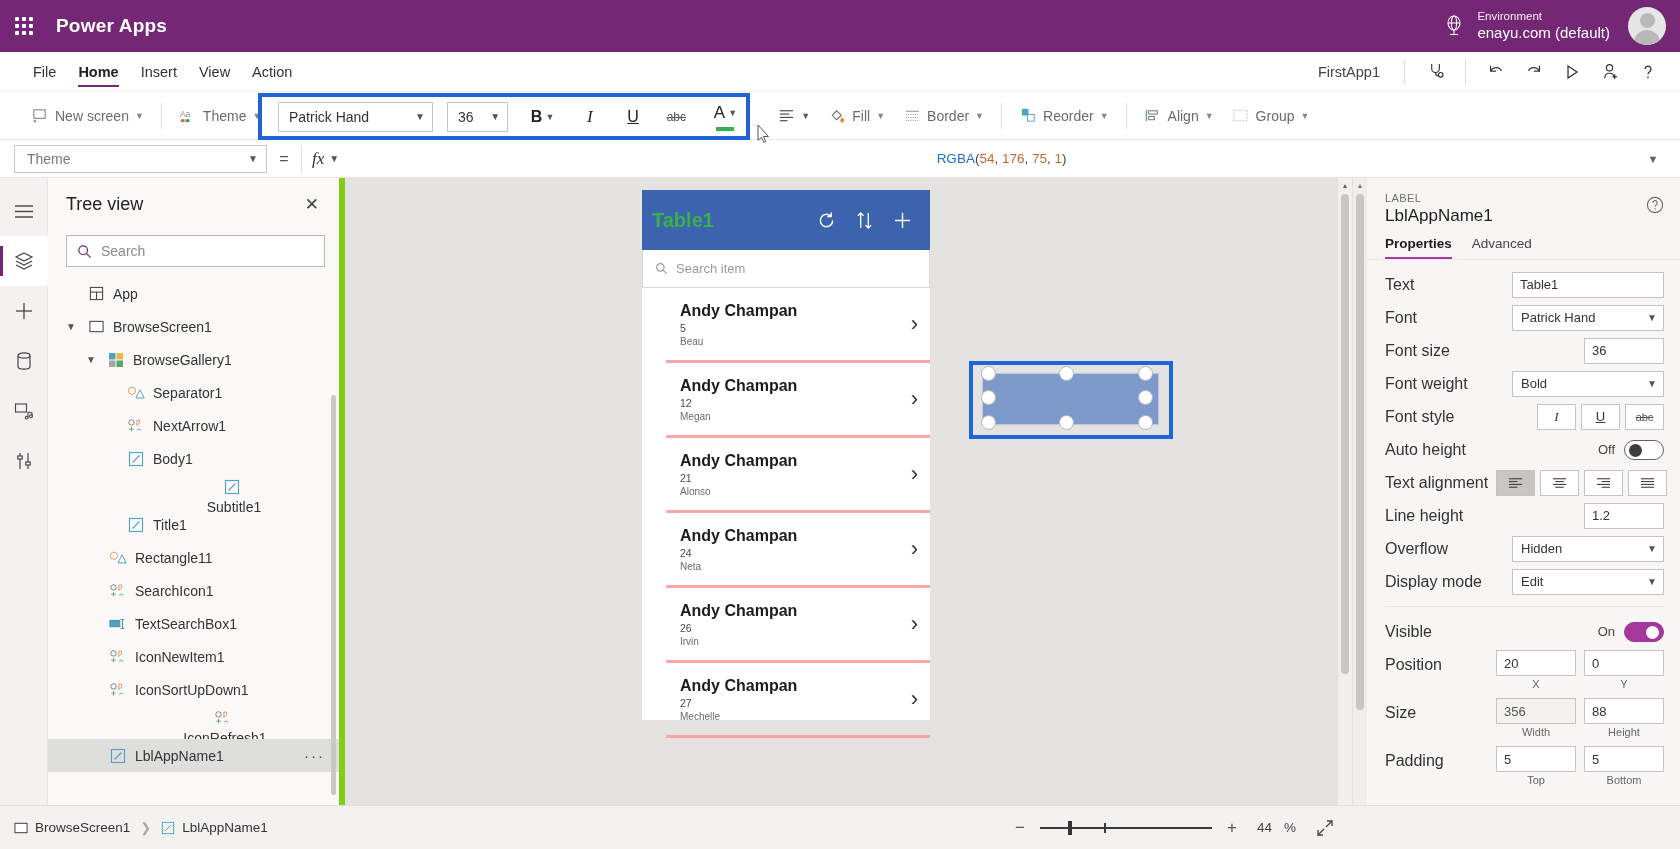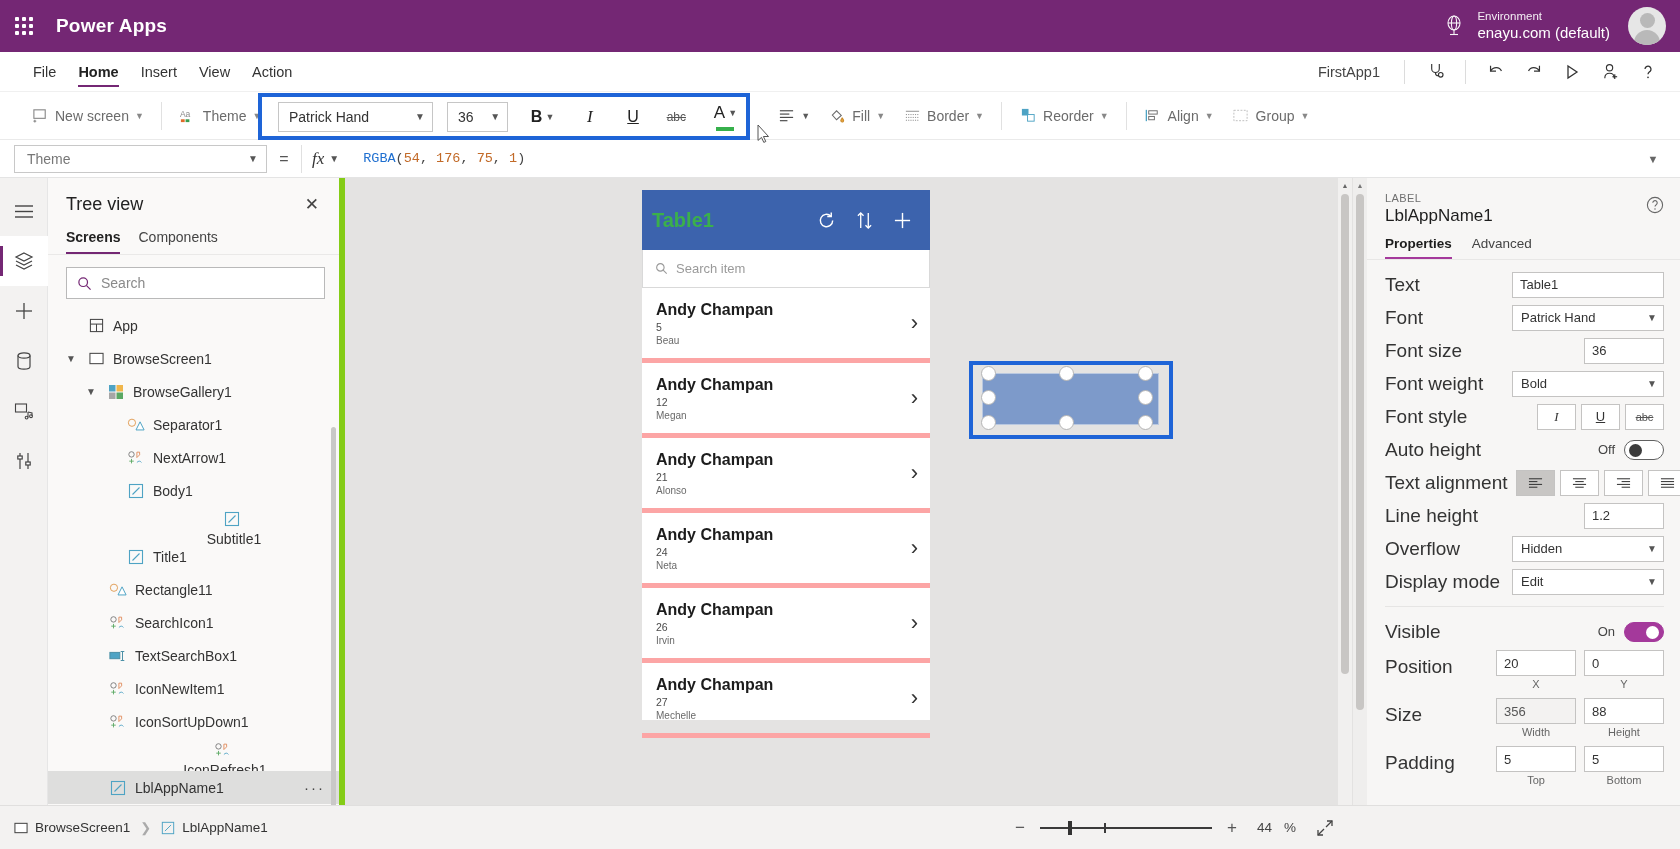--- a/index.html
+++ b/index.html
@@ -105,21 +105,21 @@
     font-size: 14px; color: #777; cursor: pointer;
   }
   .eq { width: 34px; text-align: center; font-size: 16px; color: #555; }
   .fx {
     display: flex; align-items: center; gap: 5px; padding: 0 10px; cursor: pointer;
     border-left: 1px solid #e0e0e0; height: 28px;
   }
   .fx-glyph { font-family: "Liberation Serif", serif; font-style: italic; font-size: 17px; color: #333; }
   .formula-input {
     flex: 1; height: 28px; border: none; display: flex; align-items: center; padding-left: 14px;
-    font-family: Liberation Mono, monospace; font-size: 13.5px; color: #333;
+    font-family: Liberation Sans, sans-serif; font-size: 13.5px; color: #333; justify-content: center;
   }
   .tok-fn { color: #1f6fd0; }
   .tok-num { color: #c26a28; }
   .tok-punc { color: #444; }
   .fb-chev { width: 26px; text-align: center; color: #666; font-size: 11px; cursor: pointer; }
 
   
   .body { flex: 1; display: flex; min-height: 0; position: relative; }
 
   
@@ -184,22 +184,22 @@
   .phone-header {
     height: 60px; background: #3c63ad; display: flex; align-items: center; padding: 0 10px; position: relative;
   }
   .phone-title { font-size: 20px; color: #3bb04b; font-weight: bold; font-family: "Liberation Sans", sans-serif; }
   .ph-icons { margin-left: auto; display: flex; align-items: center; gap: 20px; padding-right: 8px; color: #fff; }
   .search-row {
     height: 38px; border: 1px solid #d9d9d9; border-top: none; display: flex; align-items: center;
     padding: 0 12px; gap: 8px; color: #9a9a9a; font-size: 13px;
   }
   .gal-item {
-    height: 75px; border-bottom: 5px solid #fca5a5; display: flex; align-items: center;
-    padding: 0 12px 0 14px; position: relative;
+    height: 75px; border-bottom: 3px solid #fca5a5; display: flex; align-items: center;
+    padding: 0 12px 0 14px; position: relative; margin-left: 24px;
   }
   .gal-text { display: flex; flex-direction: column; gap: 2px; }
   .gal-title { font-size: 16px; color: #1c1c1c; font-weight: bold; }
   .gal-sub { font-size: 10.5px; color: #4a4a4a; }
   .gal-body { font-size: 10px; color: #6a6a6a; }
   .gal-chev { margin-left: auto; font-size: 22px; color: #333; font-weight: 300; }
 
   
   .sel-outer {
     position: absolute; left: 624px; top: 183px; width: 204px; height: 78px;
@@ -245,21 +245,21 @@
   .props-kind { font-size: 11px; color: #6f6f6f; letter-spacing: .4px; }
   .props-name { font-size: 17px; color: #1d1d1d; margin-top: 2px; }
   .help-icon { position: absolute; right: 16px; top: 18px; width: 18px; height: 18px; cursor: pointer; }
   .props-tabs { display: flex; gap: 20px; padding: 10px 18px 0; border-bottom: 1px solid #e8e7e6; }
   .props-tab { font-size: 13.5px; color: #444; padding-bottom: 8px; cursor: pointer; position: relative; }
   .props-tab.active { font-weight: bold; color: #1d1d1d; }
   .props-tab.active::after { content: ""; position: absolute; left: 0; right: 0; bottom: 0; height: 2.5px; background: #a4399b; }
   .prow {
     display: flex; align-items: center; padding: 0 16px 0 18px; height: 33px; gap: 8px;
   }
-  .plabel { font-size: 19px; color: #333; flex: 1; white-space: nowrap; }
+  .plabel { font-size: 16px; color: #333; flex: 1; white-space: nowrap; }
   .pfield {
     height: 26px; border: 1px solid #c4c3c2; background: #fff; font-size: 13px; color: #333;
     display: flex; align-items: center; padding: 0 7px; cursor: text;
   }
   .pfield.wide { width: 152px; }
   .pfield.num { width: 80px; justify-content: flex-start; }
   .pfield.readonly { background: #f3f2f1; color: #555; }
   .pselect {
     height: 26px; width: 152px; border: 1px solid #c4c3c2; background: #fff; font-size: 13px;
     color: #333; display: flex; align-items: center; justify-content: space-between; padding: 0 6px 0 8px; cursor: pointer;
@@ -585,24 +585,20 @@
           <rect x="2.8" y="5" width="4.4" height="3" fill="#fff"></rect>
             <rect x="10.8" y="11" width="4.4" height="3" fill="#fff"></rect>
         </svg>
       </div>
     </div>
 
     <div class="treepanel">
       <div class="tree-head">
         <div class="tree-title">Tree view</div>
         <div class="tree-close">✕</div>
-      </div>
-      <div class="tree-tabs">
-        <div class="tree-tab active">Screens</div>
-        <div class="tree-tab">Components</div>
       </div>
       <div class="search-wrap">
         <div class="search-box">
           <span>
             <svg width="15" height="15" viewBox="0 0 16 16" fill="none" stroke="#742774" stroke-width="1.3">
               <circle cx="6.6" cy="6.6" r="4.6"></circle>
                 <line x1="10.2" y1="10.2" x2="14.5" y2="14.5"></line>
             </svg>
           </span>
           <input type="text" placeholder="Search" style="">

